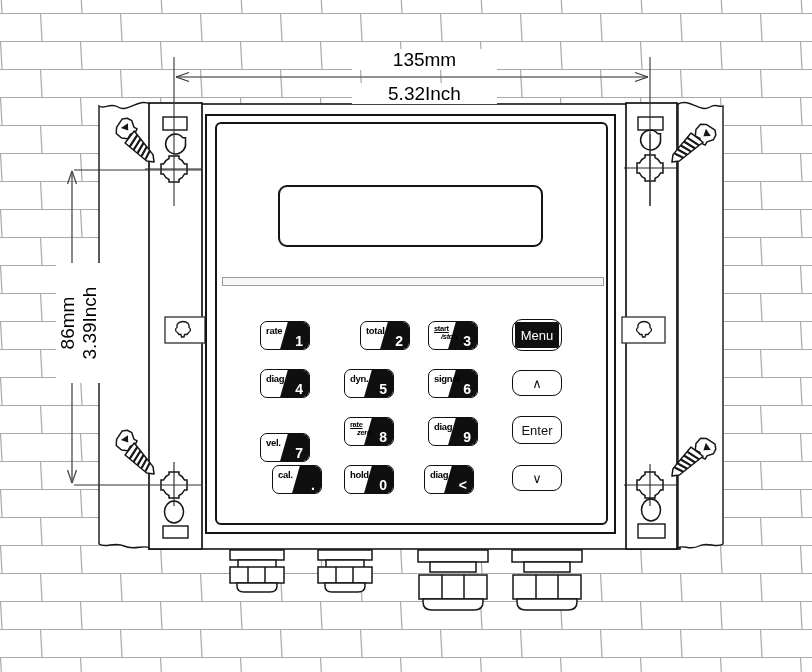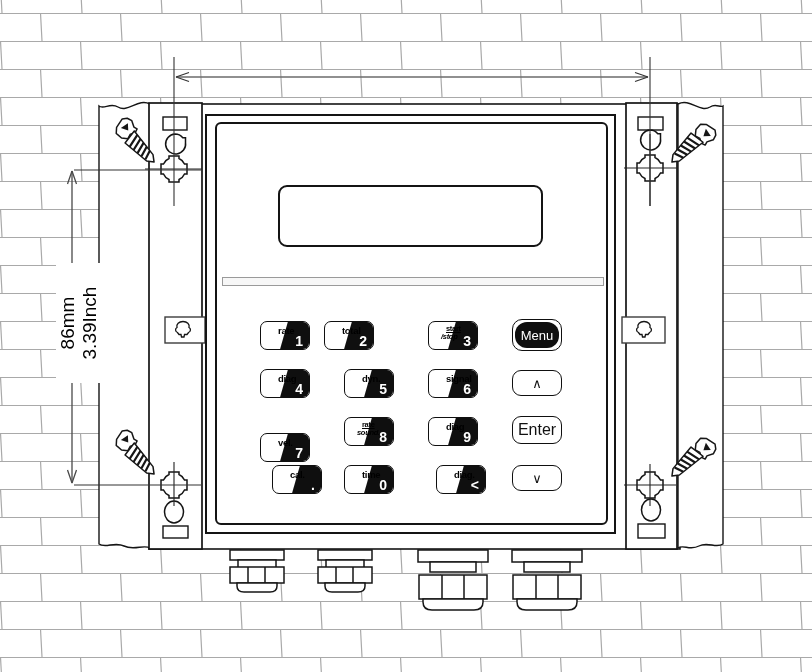--- a/index.html
+++ b/index.html
@@ -9,31 +9,31 @@
   .abs{position:absolute;box-sizing:border-box;}
   
   #device-outer{left:205px;top:114px;width:411px;height:420px;border:2px solid #141414;background:#fff;}
   #device-panel{left:215px;top:122px;width:393px;height:403px;border:2px solid #141414;border-radius:6px;background:#fff;}
   #lcd{left:278px;top:185px;width:265px;height:62px;border:2px solid #141414;border-radius:9px;background:#fff;}
   #divider{left:222px;top:277px;width:382px;height:9px;border:1px solid #9a9a9a;background:#f7f7f7;}
   
   .key{background:#fff;border:1.6px solid #0f0f0f;border-radius:7px;overflow:hidden;width:50px;height:29px;}
   .key .wedge{position:absolute;top:-2px;right:-2px;bottom:-2px;left:-2px;background:#0f0f0f;
               clip-path:polygon(57% -3%,103% -3%,103% 103%,39% 103%);}
-  .key .lbl{position:absolute;left:5px;top:4px;font-size:9.5px;font-weight:700;line-height:9px;letter-spacing:-0.3px;margin-left:12px;}
+  .key .lbl{position:absolute;left:5px;top:4px;font-size:9.5px;font-weight:700;line-height:9px;letter-spacing:-0.3px;}
   .key .lbl2{position:absolute;left:12px;top:12px;font-size:9.5px;font-weight:700;line-height:9px;letter-spacing:-0.3px;font-style:italic;}
   .key.two .lbl{font-size:7.5px;line-height:7px;top:3px;text-decoration:underline;}
   .key.two .lbl2{font-size:7.5px;line-height:7px;top:11px;}
   .lbl2:empty{display:none;}
   .key .val{position:absolute;right:6px;bottom:1px;color:#fff;font-size:14px;font-weight:700;line-height:14px;}
   .rbtn{border:1.6px solid #0f0f0f;border-radius:9px;background:#fff;display:flex;align-items:center;
         justify-content:center;font-size:13px;color:#111;}
   #menu-btn{left:512px;top:319px;width:50px;height:32px;border:1.6px solid #0f0f0f;border-radius:10px;
             background:#fff;padding:2px;display:flex;}
-  #menu-btn .inner{flex:1;background:#0f0f0f;color:#fff;border-radius:12px;display:flex;align-items:center;
+  #menu-btn .inner{flex:1;background:#0f0f0f;color:#fff;border-radius:2px;display:flex;align-items:center;
                    justify-content:center;font-size:13px;}
   
   .dimtxt{background:#fff;text-align:center;font-size:19px;line-height:21px;color:#000;}
   #dim-w-mm{left:352px;top:49px;width:145px;}
   #dim-w-in{left:352px;top:83px;width:145px;}
   #dim-h{left:19px;top:300px;width:120px;height:46px;transform:rotate(-90deg);background:#fff;
          display:flex;flex-direction:column;justify-content:center;text-align:center;
          font-size:19px;line-height:22px;}
 </style>
 </head>
@@ -147,21 +147,21 @@
   <div class="abs" id="device-panel"></div>
   <div class="abs" id="lcd"></div>
   <div class="abs" id="divider"></div>
 
   <div class="abs key" style="left:260px;top:321px">
     <span class="wedge"></span>
     <span class="lbl">rate</span>
 
     <span class="val">1</span>
   </div>
-  <div class="abs key" style="left:324px;top:321px">
+  <div class="abs key" style="left:360px;top:321px">
     <span class="wedge"></span>
     <span class="lbl">total</span>
 
     <span class="val">2</span>
   </div>
   <div class="abs key two" style="left:428px;top:321px">
     <span class="wedge"></span>
     <span class="lbl">start</span>
     <span class="lbl2">/stop</span>
     <span class="val">3</span>
@@ -186,59 +186,61 @@
   </div>
   <div class="abs key" style="left:260px;top:433px">
     <span class="wedge"></span>
     <span class="lbl">vel.</span>
 
     <span class="val">7</span>
   </div>
   <div class="abs key two" style="left:344px;top:417px">
     <span class="wedge"></span>
     <span class="lbl">rate</span>
-    <span class="lbl2">sound.</span>
+    <span class="lbl2">zero.</span>
     <span class="val">8</span>
   </div>
   <div class="abs key" style="left:428px;top:417px">
     <span class="wedge"></span>
     <span class="lbl">diag</span>
 
     <span class="val">9</span>
   </div>
   <div class="abs key" style="left:272px;top:465px">
     <span class="wedge"></span>
     <span class="lbl">cal.</span>
 
     <span class="val">.</span>
   </div>
   <div class="abs key" style="left:344px;top:465px">
     <span class="wedge"></span>
-    <span class="lbl">time</span>
+    <span class="lbl">hold</span>
 
     <span class="val">0</span>
   </div>
-  <div class="abs key" style="left:436px;top:465px">
+  <div class="abs key" style="left:424px;top:465px">
     <span class="wedge"></span>
     <span class="lbl">diag.</span>
 
     <span class="val">&lt;</span>
   </div>
 
   <div class="abs" id="menu-btn">
     <div class="inner">Menu</div>
   </div>
   <div class="abs rbtn" style="left:512px;top:370px;width:50px;height:26px">
     <span>∧</span>
   </div>
-  <div class="abs rbtn" style="left:512px;top:416px;width:50px;height:28px;font-size:16px">
+  <div class="abs rbtn" style="left:512px;top:416px;width:50px;height:28px;font-size:13px">
     <span>Enter</span>
   </div>
   <div class="abs rbtn" style="left:512px;top:465px;width:50px;height:26px">
     <span>∨</span>
   </div>
 
+  <div class="abs dimtxt" id="dim-w-mm">135mm</div>
+  <div class="abs dimtxt" id="dim-w-in">5.32Inch</div>
   <div class="abs" id="dim-h">
     <div>86mm</div>
     <div>3.39Inch</div>
   </div>
 
 </div>
 
 </body></html>

